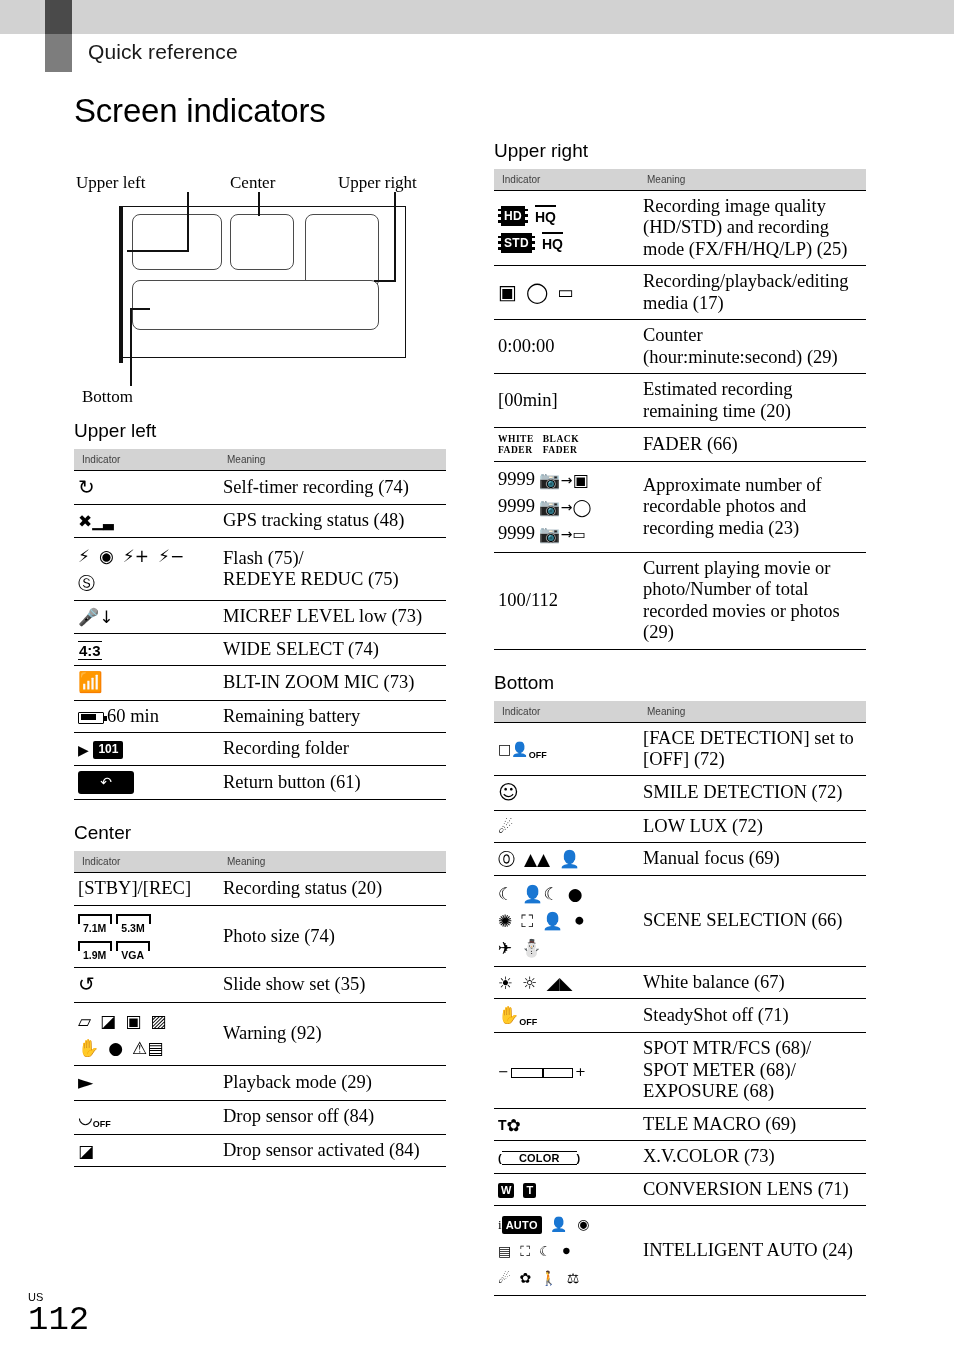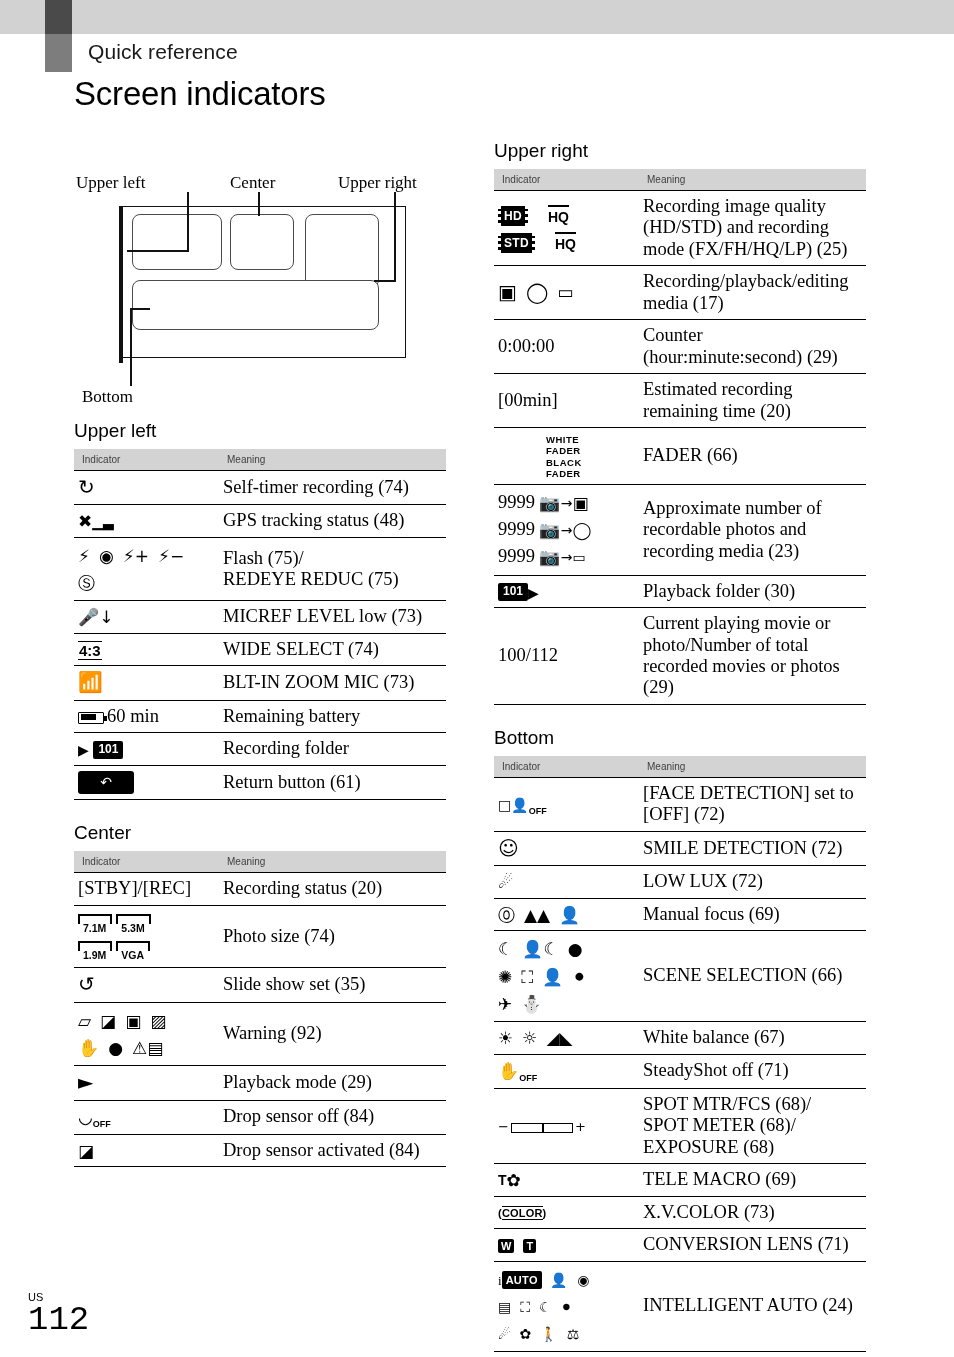--- a/index.html
+++ b/index.html
@@ -24,21 +24,21 @@
   .chapter-tab {
     position: absolute; left: 45px; top: 34px; width: 27px; height: 38px;
     background: #7d7d7d;
   }
   .chapter-label {
     position: absolute; left: 88px; top: 40px;
     font-family: "Liberation Sans", sans-serif;
     font-size: 21px; color: #1a1a1a; letter-spacing: .1px;
   }
   .page-title {
-    position: absolute; left: 74px; top: 75px;
+    position: absolute; left: 74px; top: 92px;
     font-family: "Liberation Sans", sans-serif;
     font-size: 33px; font-weight: 400; color: #000; letter-spacing: -.2px;
   }
 
   
   .col-left  { position: absolute; left: 74px;  top: 140px; width: 372px; }
   .col-right { position: absolute; left: 494px; top: 140px; width: 372px; }
 
   
   .diagram { position: relative; width: 372px; height: 280px; }
@@ -135,33 +135,33 @@
     display: inline-block; background: #000; color: #fff;
     font-family: "Liberation Sans", sans-serif;
     font-size: 12px; font-weight: 700; letter-spacing: .3px;
     padding: 2px 3px 2px 3px; vertical-align: middle;
     border-left: 3px dotted #fff; border-right: 3px dotted #fff;
   }
   .ul-mode {
     display: inline-block; border-top: 2px solid #000;
     font-family: "Liberation Sans", sans-serif;
     font-size: 14px; font-weight: 700; padding-top: 1px;
-    vertical-align: middle; margin-left: 20px;
+    vertical-align: middle; margin-left: 7px;
   }
   .ratio {
     display: inline-block; border-top: 1.8px solid #000; border-bottom: 1.8px solid #000;
     font-family: "Liberation Sans", sans-serif;
     font-size: 15px; font-weight: 700; padding: 0 1px;
     vertical-align: middle;
   }
   .fader {
     display: inline-block;
-    font-family: Liberation Sans, sans-serif;
+    font-family: Liberation Serif, serif;
     font-size: 9.5px; font-weight: 700; letter-spacing: .5px;
-    line-height: 1.18; vertical-align: middle; margin-left: 48px;
+    line-height: 1.18; vertical-align: middle;
   }
   .bat {
     display: inline-block; width: 26px; height: 12px;
     border: 1.6px solid #000; border-radius: 1px;
     position: relative; vertical-align: middle; margin-right: 3px;
   }
   .bat::after {
     content: ""; position: absolute; right: -4px; top: 3px;
     width: 3px; height: 5px; background: #000;
   }
@@ -196,21 +196,21 @@
     background: #000;
   }
   .colorbadge {
     display: inline-block;
     font-family: "Liberation Sans", sans-serif;
     font-size: 11px; font-weight: 700; letter-spacing: .2px;
     vertical-align: middle;
   }
   .colorbadge span {
     border-top: 1.6px solid #000; border-bottom: 1.6px solid #000;
-    padding: 0 0;
+    padding: 0 17px;
   }
   .auto-badge {
     display: inline-block; background: #000; color: #fff;
     font-family: "Liberation Sans", sans-serif;
     font-size: 11px; font-weight: 700; letter-spacing: .3px;
     padding: 1.5px 4px; border-radius: 2px; vertical-align: middle;
   }
   .lens-badge {
     display: inline-block; background: #000; color: #fff;
     font-family: "Liberation Sans", sans-serif;
@@ -462,26 +462,20 @@
           <span class="iconrow">
             <span>9999</span> <span class="glyph">📷</span><span class="glyph-sm">→</span><span class="glyph">◯</span>
           </span>
           <span class="iconrow">
             <span>9999</span> <span class="glyph">📷</span><span class="glyph-sm">→</span><span class="glyph-sm">▭</span>
           </span>
         </td>
         <td class="c2">Approximate number of recordable photos and recording media (23)</td>
       </tr>
       <tr>
-        <td class="c1">
-          <span class="badge-folder">101</span><span class="glyph-sm">▶</span>
-        </td>
-        <td class="c2">Playback folder (30)</td>
-      </tr>
-      <tr>
         <td class="c1">100/112</td>
         <td class="c2">Current playing movie or photo/Number of total recorded movies or photos (29)</td>
       </tr>
     </tbody>
   </table>
 
   <div class="sec-heading" style="margin-top:22px">Bottom</div>
   <table class="ind">
     <thead>
       <tr>

